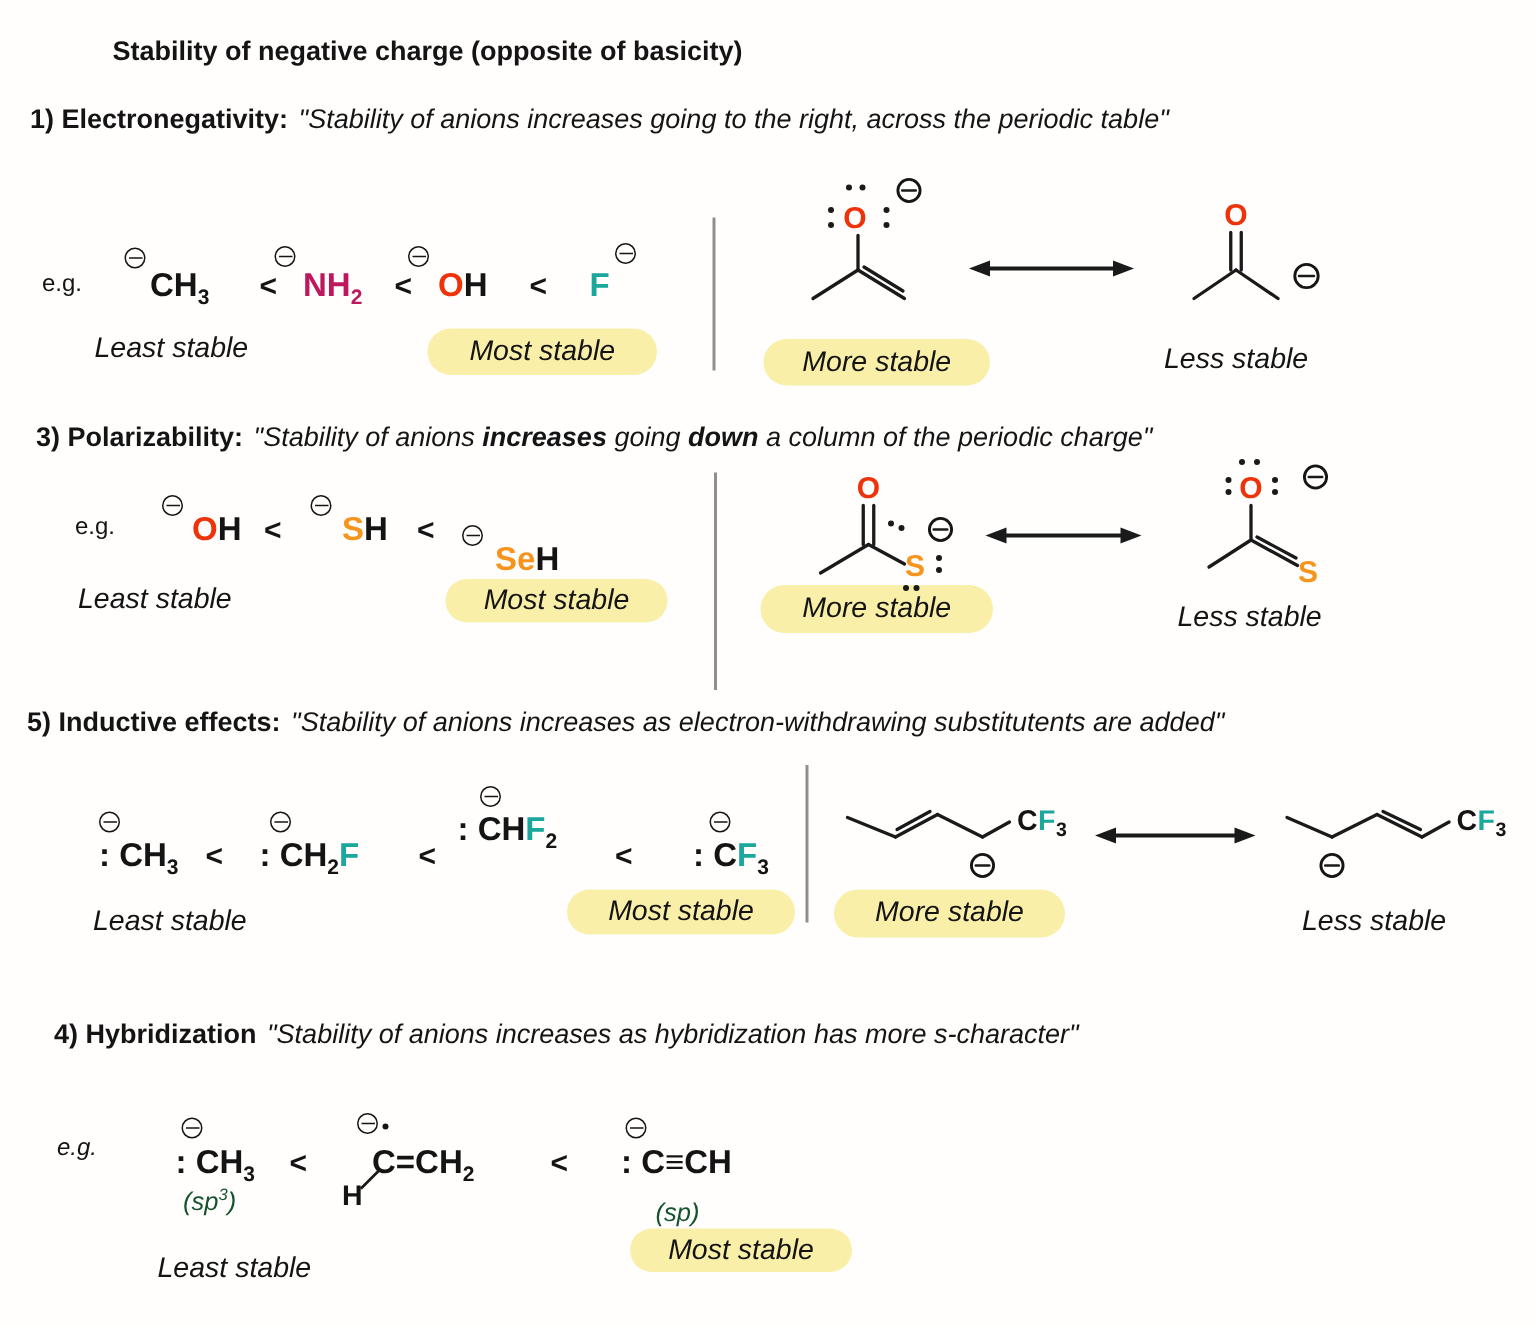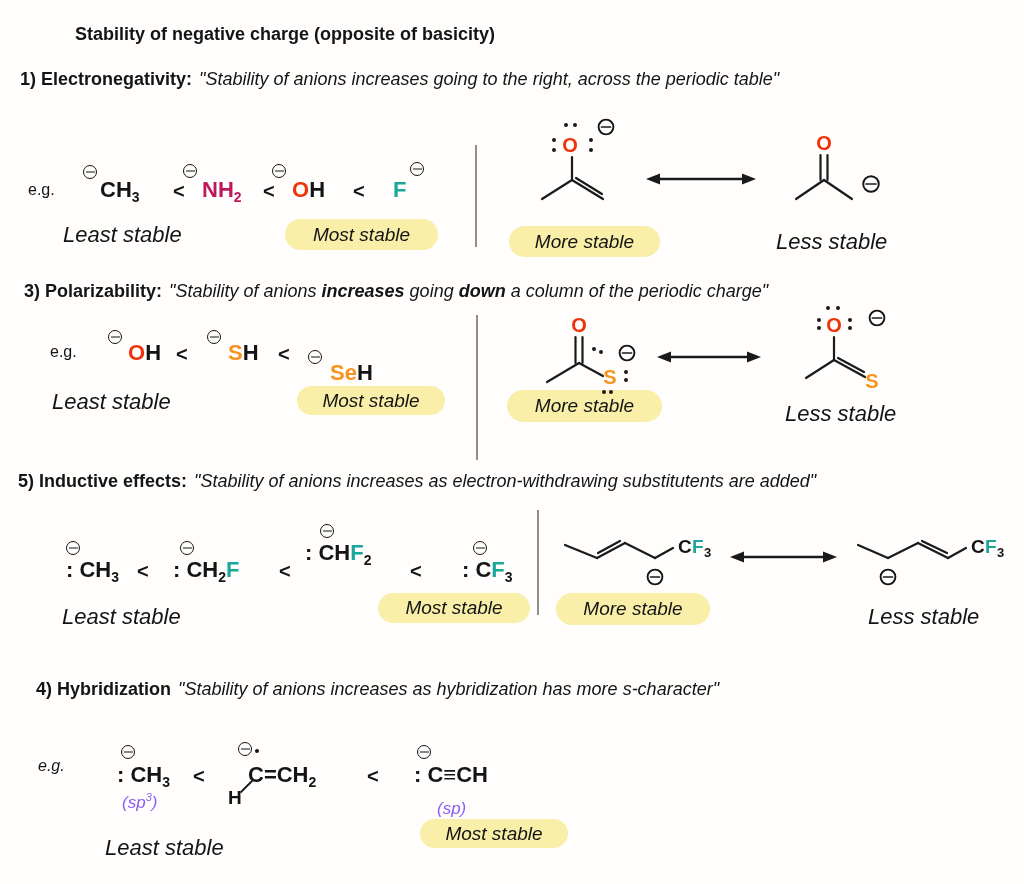--- a/index.html
+++ b/index.html
@@ -8,29 +8,29 @@
   .title{position:absolute;font-weight:bold;font-size:18px;white-space:nowrap;}
   .shead{position:absolute;font-size:18px;line-height:23px;}
   .shead .hbold{font-weight:bold;margin-right:7px;}
   .shead .hquote{font-style:italic;}
   .shead .hquote b{font-weight:bold;font-style:italic;}
   .eg{position:absolute;font-size:16px;}
   .eg.it{font-style:italic;}
   .formula{position:absolute;font-weight:bold;font-size:22px;white-space:nowrap;}
   .fsub{font-size:14px;}
   .lt{position:absolute;font-weight:bold;font-size:20px;}
-  .stab{position:absolute;font-style:italic;font-size:22px;z-index:2;white-space:nowrap;}
+  .stab{position:absolute;font-style:italic;font-size:19px;z-index:2;white-space:nowrap;}
   .pill{position:absolute;background:#f9efa9;border-radius:16px;display:flex;align-items:center;
         justify-content:center;font-style:italic;font-size:19px;z-index:1;}
   .vdiv{position:absolute;width:2px;background:#8f8f8f;z-index:0;}
   .charge{position:absolute;width:12px;height:12px;border:1.9px solid #151515;border-radius:50%;background:transparent;}
   .charge::after{content:"";position:absolute;left:1.5px;right:1.5px;top:50%;transform:translateY(-50%);
         border-top:1.9px solid #151515;}
   .lonedot{position:absolute;width:4px;height:4px;background:#151515;border-radius:50%;}
-  .hyb{position:absolute;font-style:italic;font-size:17px;color:#8b5cf6;white-space:nowrap;}
+  .hyb{position:absolute;font-style:italic;font-size:17px;color:#14532d;white-space:nowrap;}
   .red{color:#ee330a;} .blue{color:#be185d;} .teal{color:#1ba79b;} .orange{color:#f7941d;}
   .struct{position:absolute;z-index:5;}
   .struct line{stroke:#1a1a1a;stroke-width:2.2;stroke-linecap:round;}
   .struct line.arrowline{stroke-width:2.6;}
   .struct line.chargeline{stroke-width:1.7;}
   .struct circle.dot{fill:#1a1a1a;stroke:none;}
   .struct circle.chargecirc{fill:none;stroke:#151515;stroke-width:1.9;}
   .struct polygon{fill:#1a1a1a;stroke:none;}
   .struct text{font-family:"Liberation Sans","DejaVu Sans",sans-serif;font-weight:bold;font-size:20px;fill:#141414;}
   .struct text.fillred{fill:#ee330a;} .struct text.fillorange{fill:#f7941d;} .struct text.fillteal{fill:#1ba79b;}

